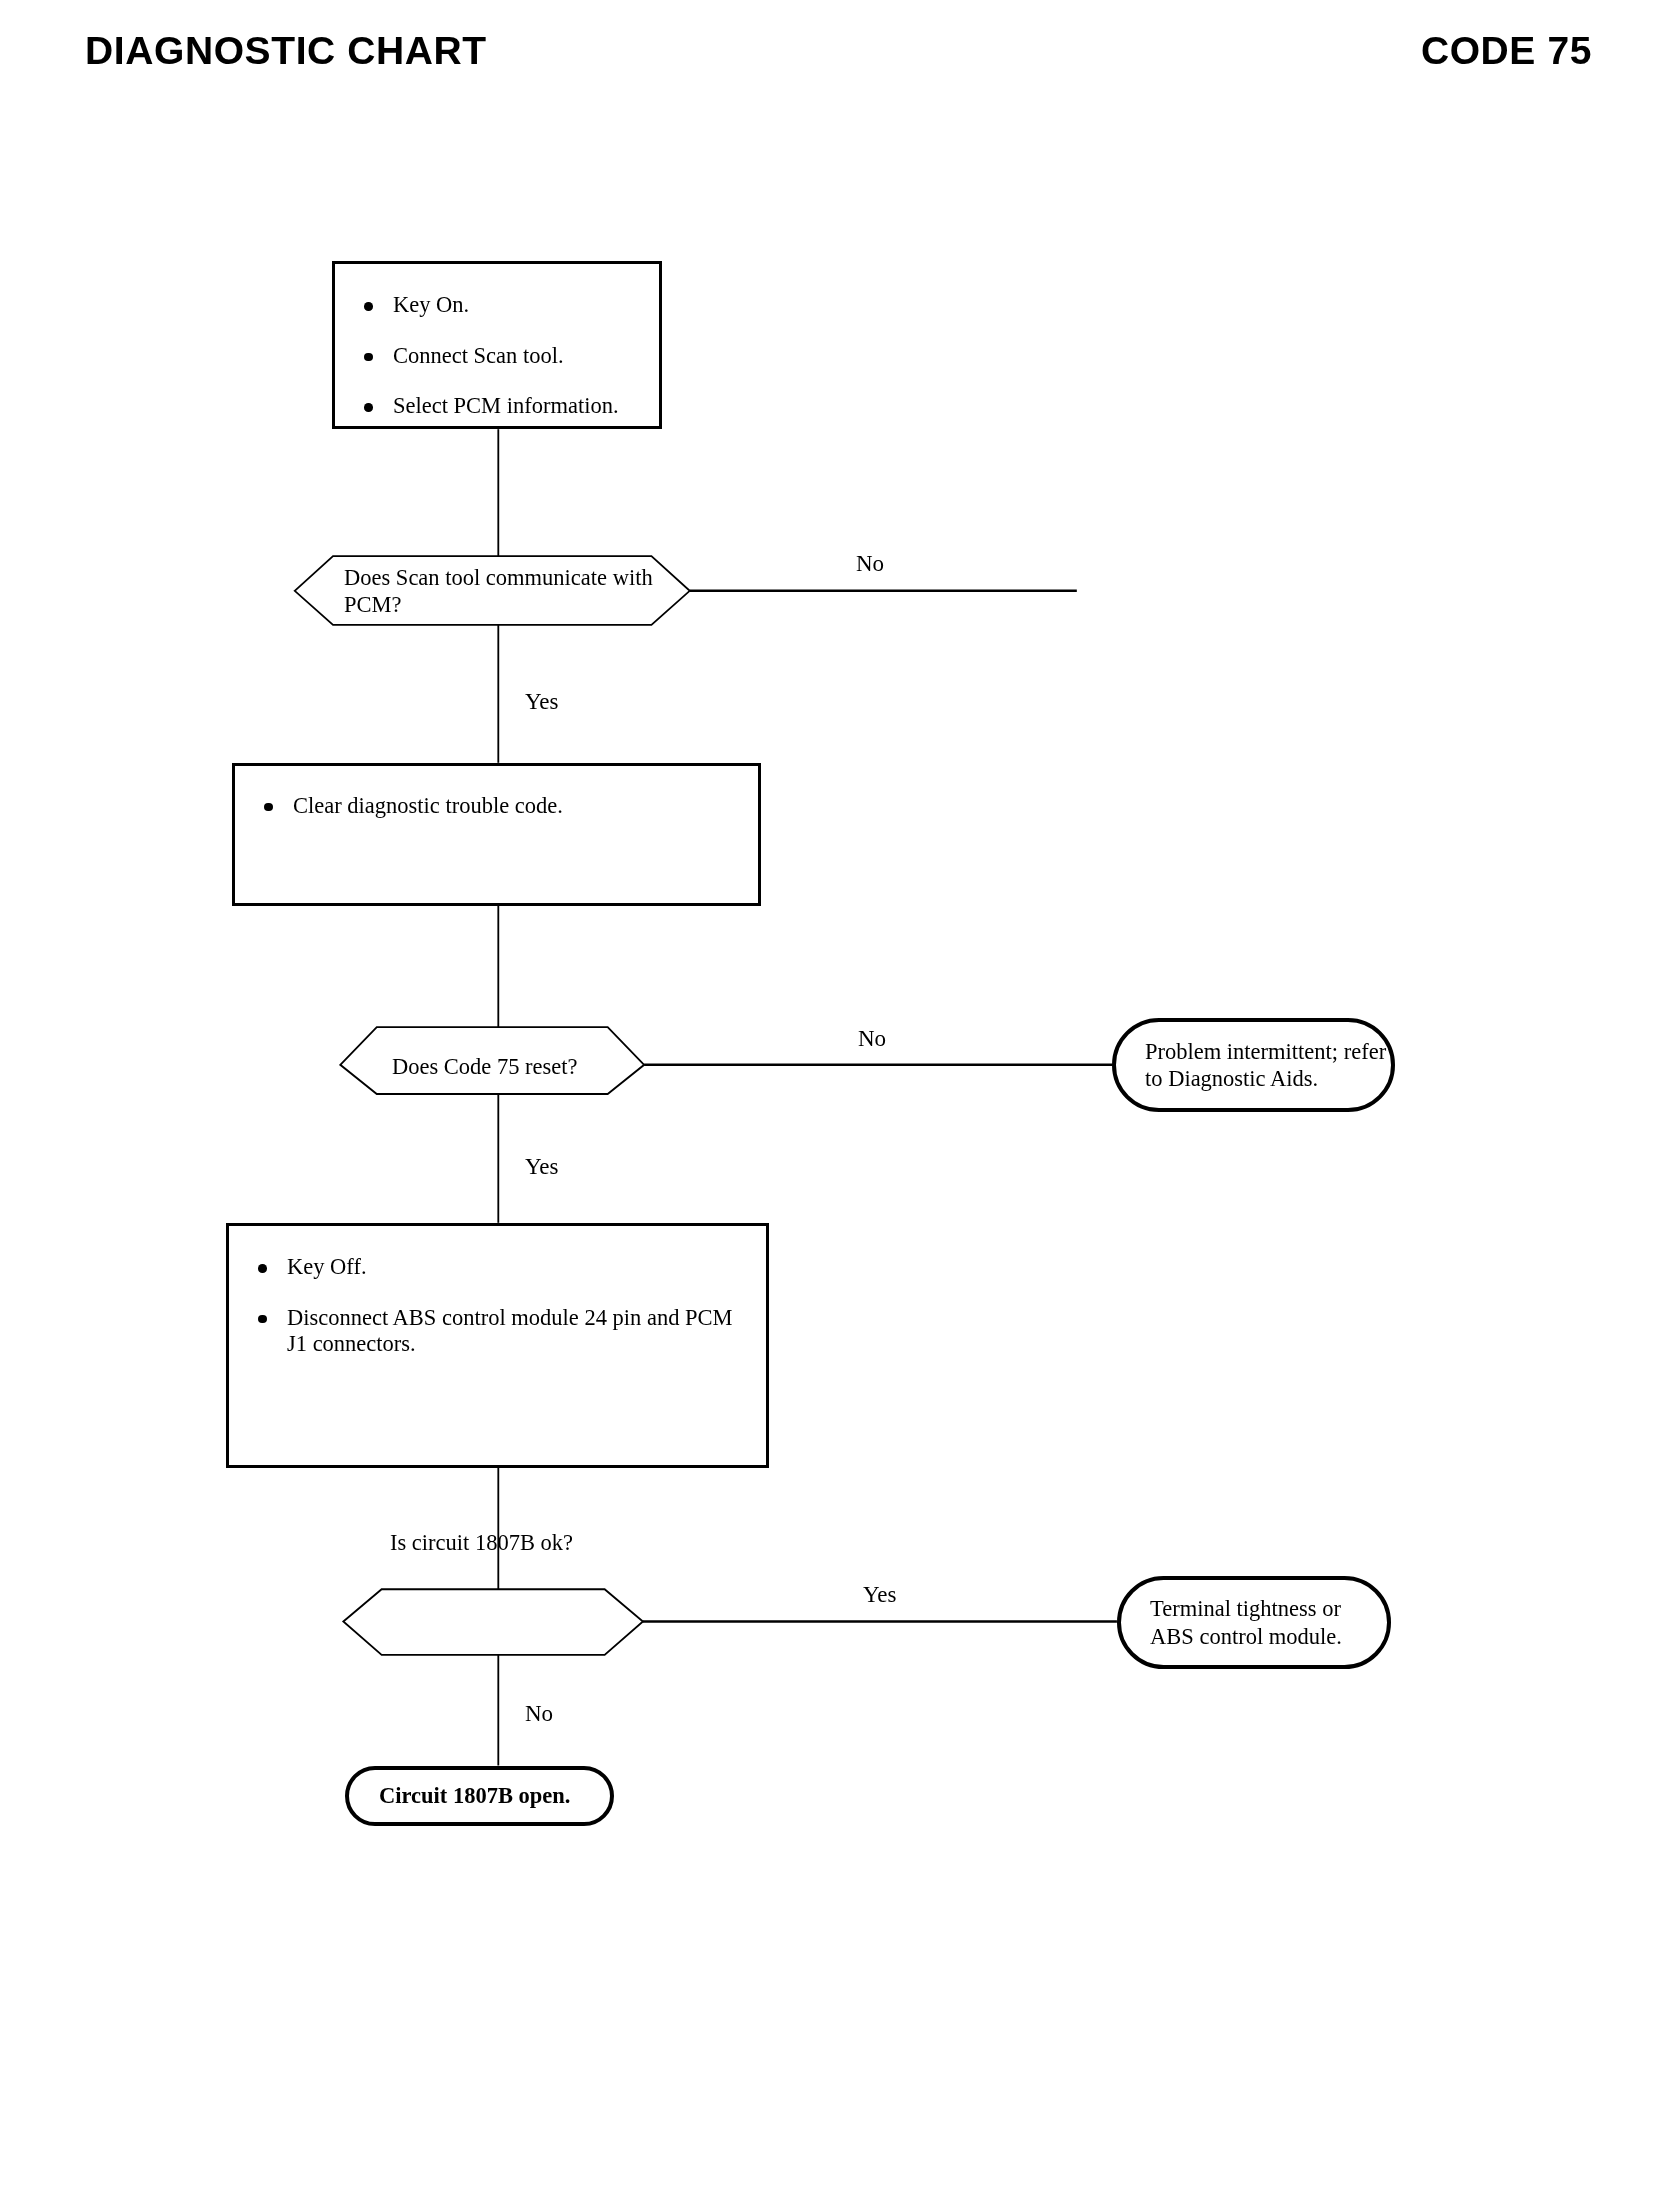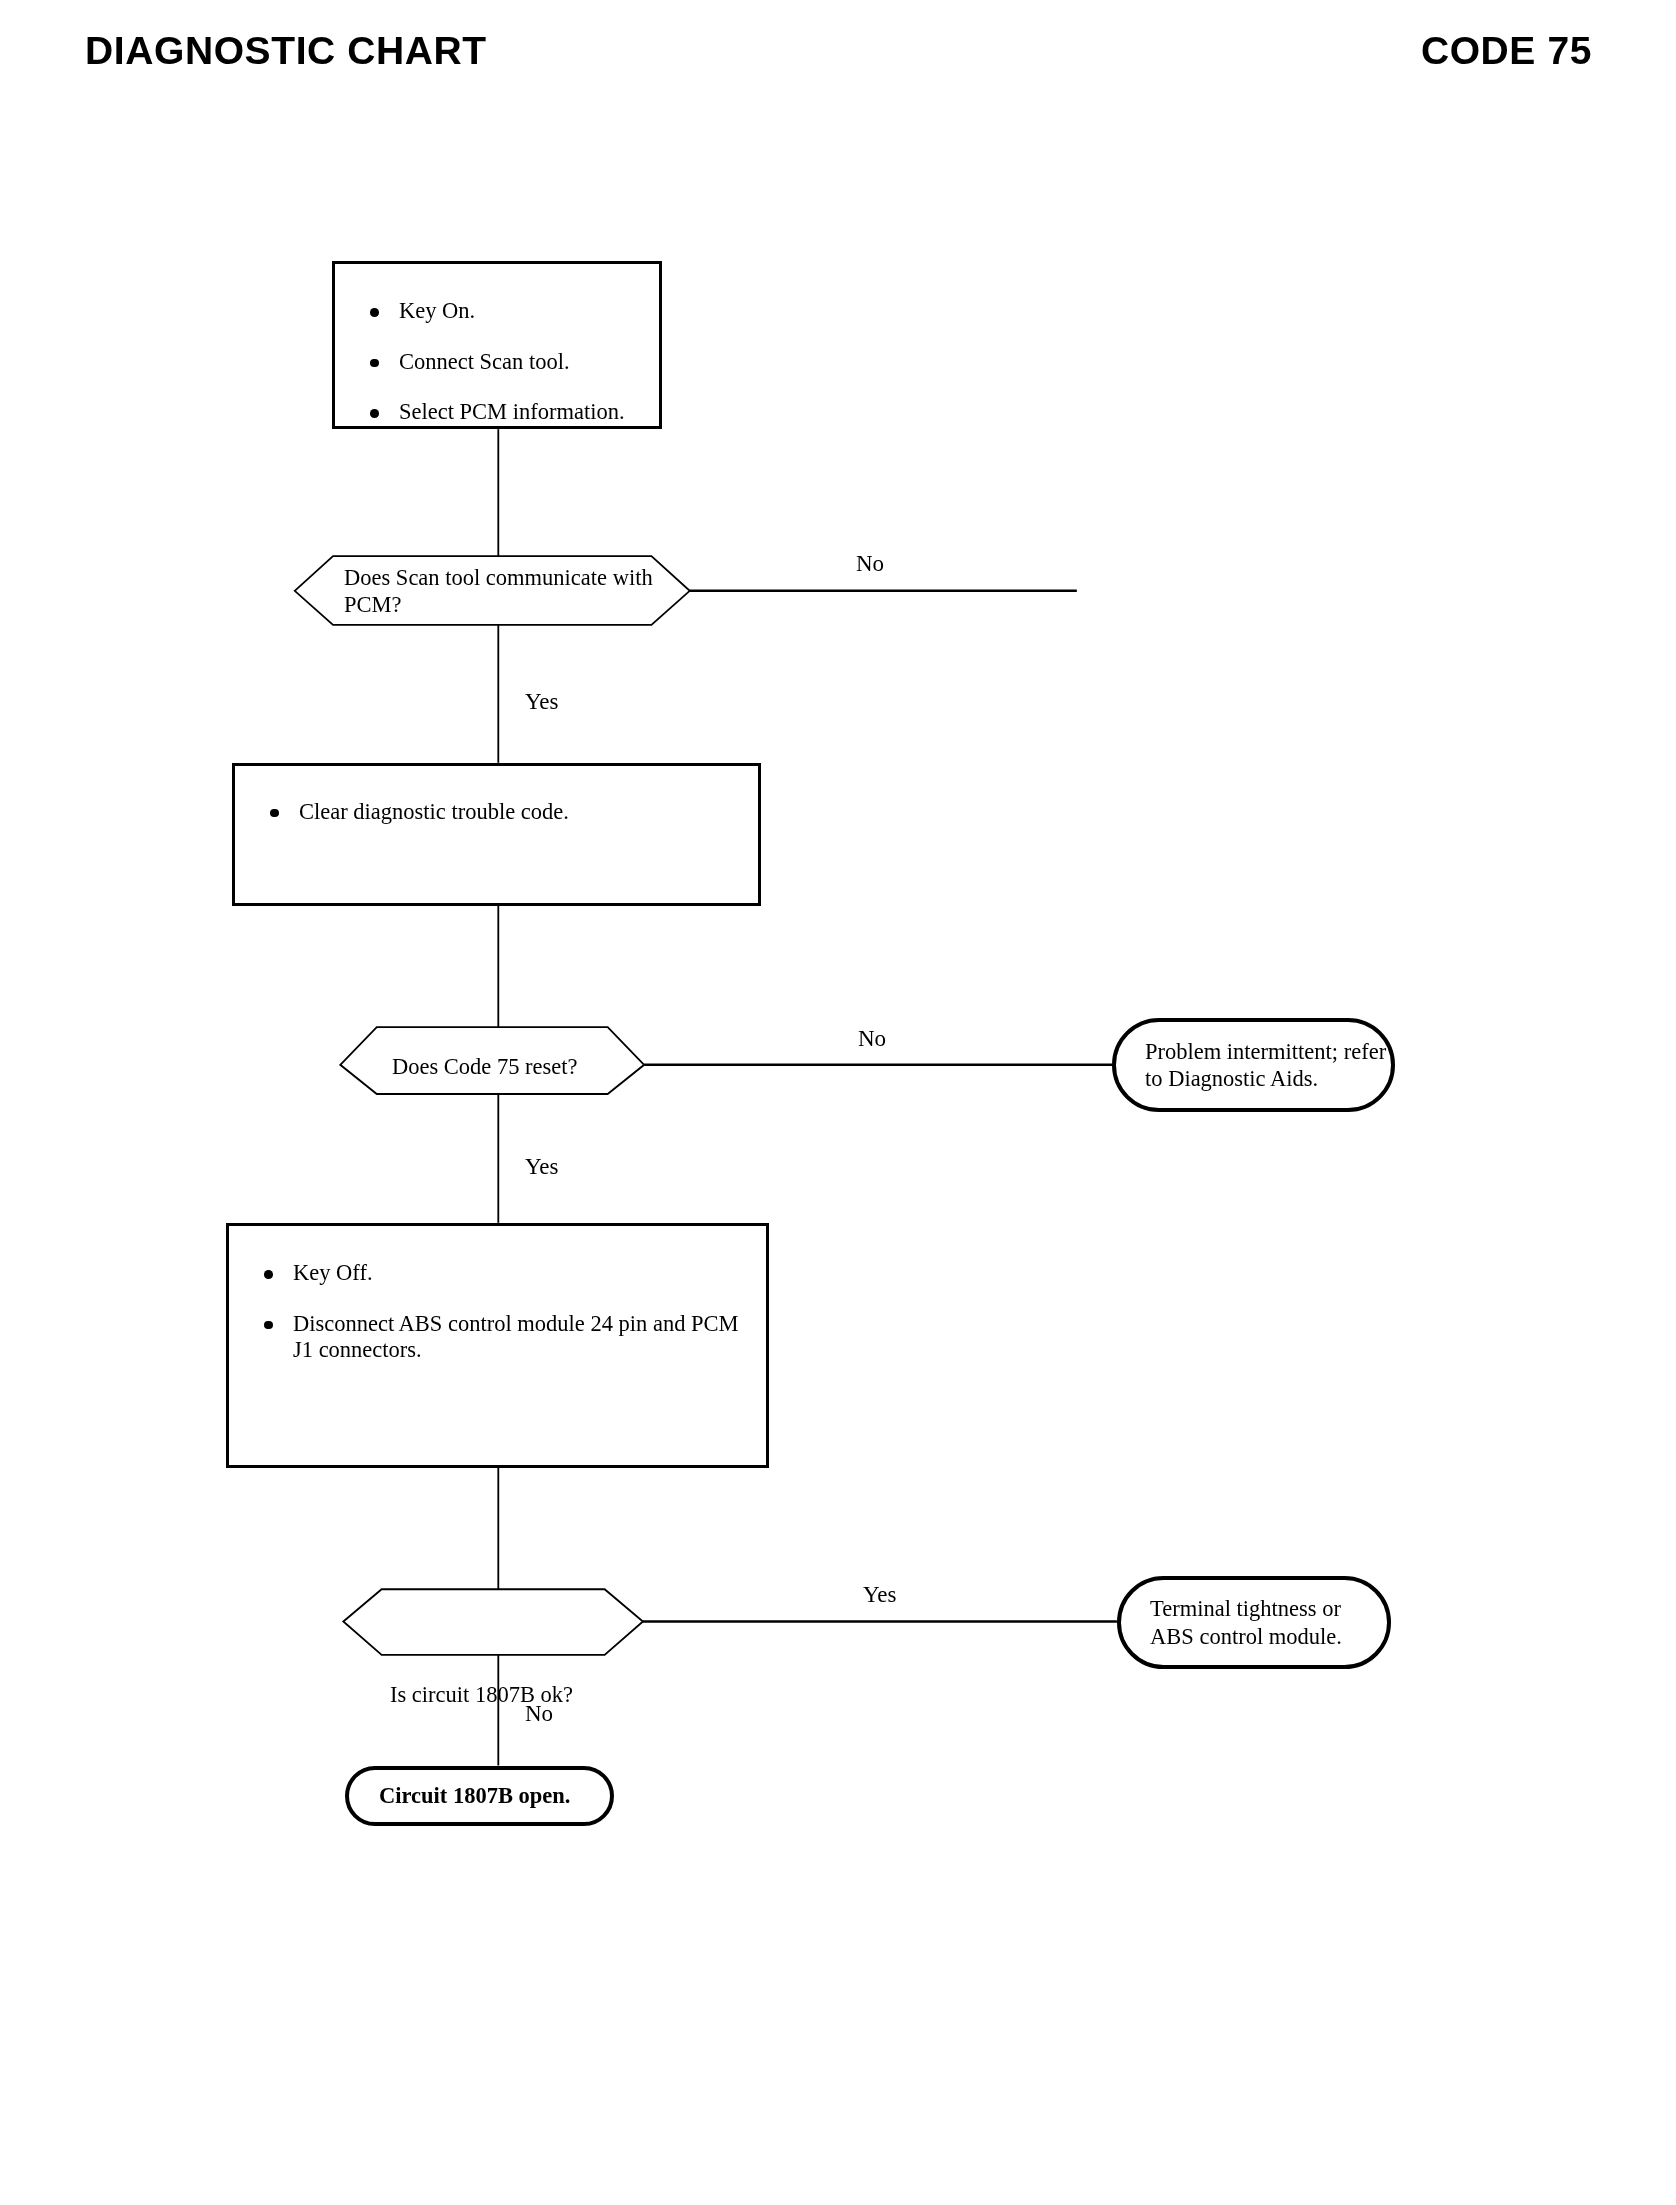--- a/index.html
+++ b/index.html
@@ -69,21 +69,21 @@
   .proc-box {
     border: 3px solid #000;
     background: #fff;
   }
   .bullets {
     position: absolute;
     left: 0;
     top: 0;
     width: 100%;
     height: 100%;
-    margin: 12px;
+    margin: 6px;
     padding: 0;
     list-style: none;
     box-sizing: border-box;
   }
   .bullet-item {
     position: relative;
     padding-left: 52px;
     font-size: 22.5px;
     line-height: 1.18;
   }
@@ -212,21 +212,21 @@
   <div class="node proc-box" style="left:226px; top:1223px; width:543px; height:245px;">
     <ul class="bullets" style="padding:22px 14.6px 0 0;">
       <li class="bullet-item" style="margin-bottom:24px;">Key Off.</li>
       <li class="bullet-item" style="margin-bottom:24px;">
         <span>Disconnect ABS control module 24 pin</span>
         <span>and PCM J1 connectors.</span>
       </li>
     </ul>
   </div>
 
-  <div class="node" style="left:343px; top:1661px; width:300px; height:66px;">
+  <div class="node" style="left:343px; top:1509px; width:300px; height:66px;">
     <div class="decision-text" style="padding-left:47px;">
       <div>
         <span>Is circuit 1807B ok?</span>
       </div>
     </div>
   </div>
 
   <div class="node terminator" style="left:1117px; top:1576px; width:274px; height:93px; padding-left:29px;">
     <div class="term-inner">
       <span>Terminal tightness or</span>

